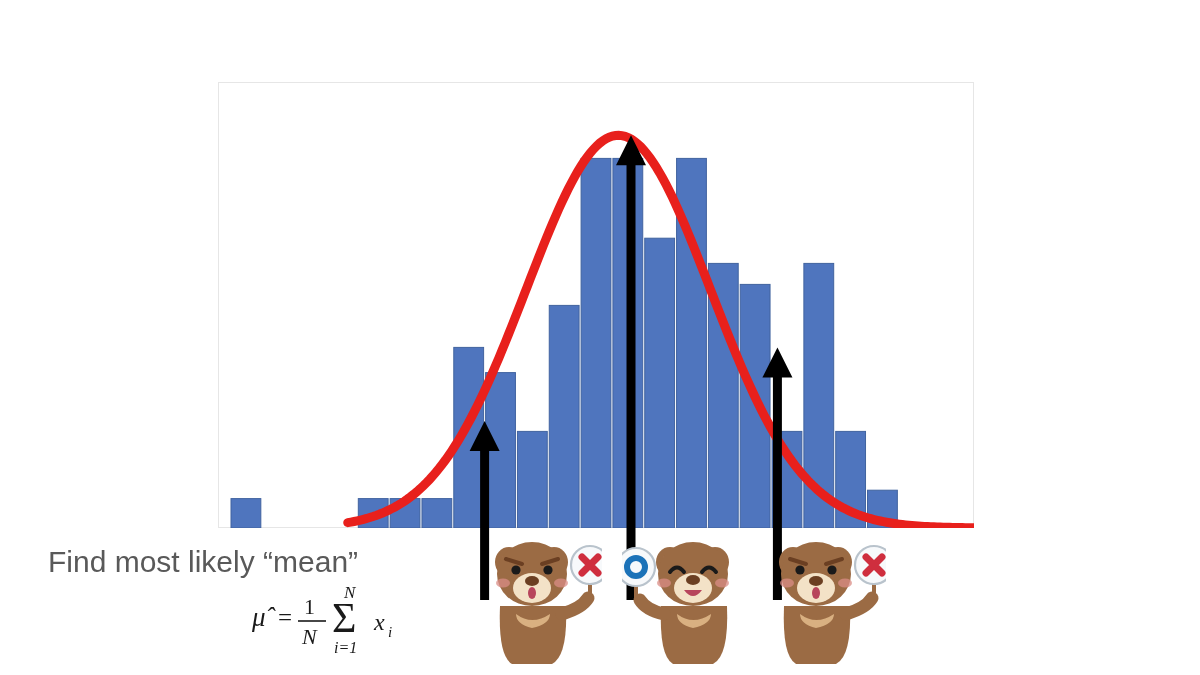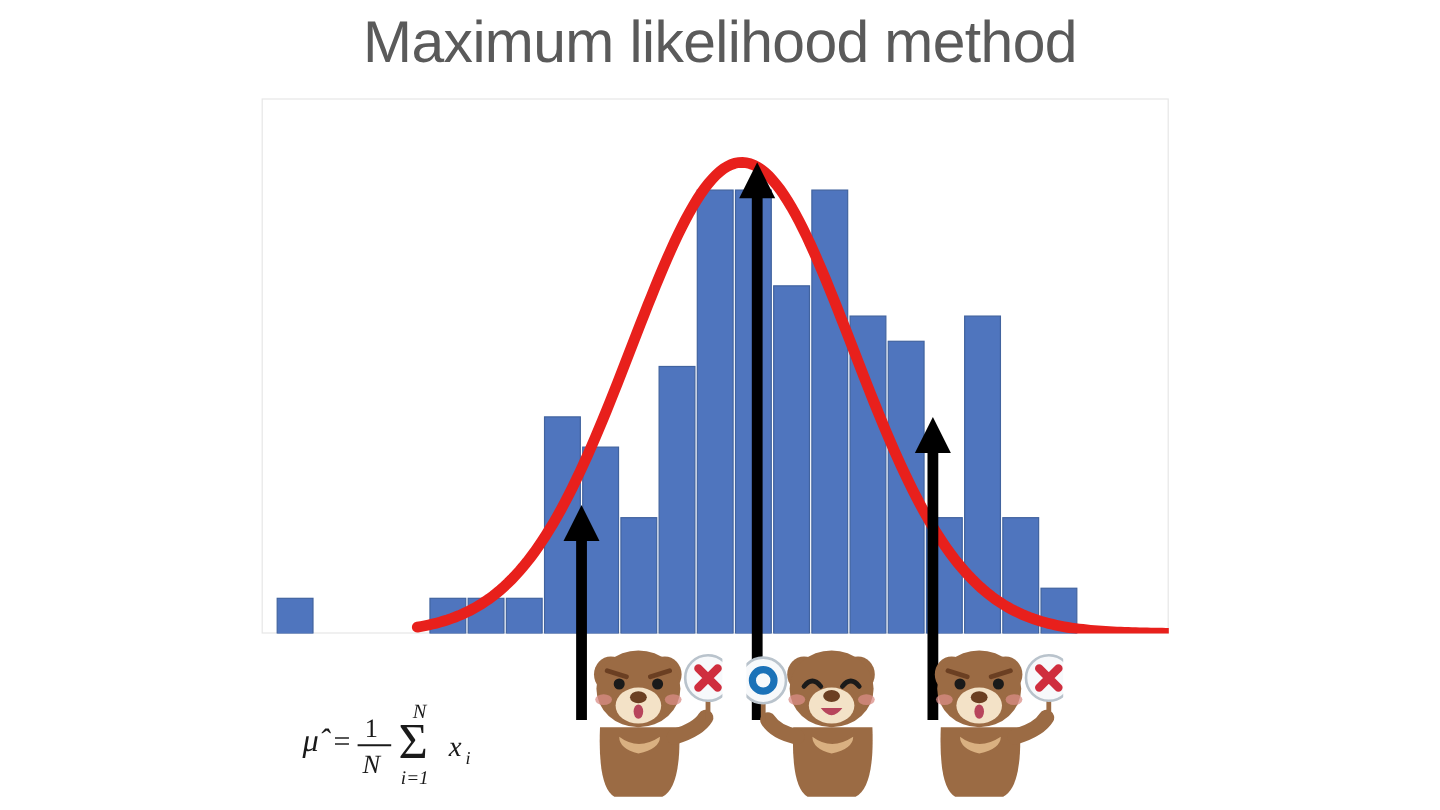--- a/index.html
+++ b/index.html
@@ -80,21 +80,20 @@
   }
   #bear-left  { left: 478px; top: 528px; }
   #bear-mid   { left: 622px; top: 528px; }
   #bear-right { left: 762px; top: 528px; }
 </style>
 </head>
 <body>
 
 <div id="slide">
 
-  <div id="title">Maximum likelihood method</div>
 
   <div id="plot-frame"></div>
 
   <svg id="chart-svg" viewBox="0 0 756 446" preserveAspectRatio="none">
     <g id="bars-group">
         <rect x="13" y="416.6" width="29.82608695652174" height="29.400000000000002" fill="#4f75be" stroke="#41639f" stroke-width="1"></rect>
         <rect x="140.30434782608694" y="416.6" width="29.82608695652174" height="29.400000000000002" fill="#4f75be" stroke="#41639f" stroke-width="1"></rect>
         <rect x="172.1304347826087" y="416.6" width="29.82608695652174" height="29.400000000000002" fill="#4f75be" stroke="#41639f" stroke-width="1"></rect>
         <rect x="203.95652173913044" y="416.6" width="29.82608695652174" height="29.400000000000002" fill="#4f75be" stroke="#41639f" stroke-width="1"></rect>
         <rect x="235.78260869565216" y="265.4" width="29.82608695652174" height="180.6" fill="#4f75be" stroke="#41639f" stroke-width="1"></rect>
@@ -125,20 +124,21 @@
           <line x1="631.0086956521739" x2="631.0086956521739" y1="518" y2="77.29999999999995" stroke="#000000" stroke-width="9"></line>
           <path d="M631.0086956521739 53.299999999999955 L616.0086956521739 83.29999999999995 L646.0086956521739 83.29999999999995 Z" fill="#000000"></path>
         </g>
         <g>
           <line x1="777.4086956521738" x2="777.4086956521738" y1="518" y2="289.4" stroke="#000000" stroke-width="9"></line>
           <path d="M777.4086956521738 265.4 L762.4086956521738 295.4 L792.4086956521738 295.4 Z" fill="#000000"></path>
         </g>
       </g>
   </svg>
 
+  <div class="caption" id="caption-text">Find most likely “mean”</div>
 
   <svg id="formula" width="190" height="80" viewBox="0 0 190 80">
     <text x="6" y="46" font-family="Liberation Serif, serif" font-size="27" font-style="italic" fill="#1a1a1a">μ̂</text>
     <text x="32" y="46" font-family="Liberation Serif, serif" font-size="25" fill="#1a1a1a">=</text>
     <text x="58" y="34" font-family="Liberation Serif, serif" font-size="22" fill="#1a1a1a">1</text>
     <line x1="52" y1="41" x2="80" y2="41" stroke="#1a1a1a" stroke-width="1.6"></line>
     <text x="56" y="64" font-family="Liberation Serif, serif" font-size="22" font-style="italic" fill="#1a1a1a">N</text>
     <text x="86" y="52" font-family="Liberation Serif, serif" font-size="42" fill="#1a1a1a">Σ</text>
     <text x="98" y="18" font-family="Liberation Serif, serif" font-size="17" font-style="italic" fill="#1a1a1a">N</text>
     <text x="88" y="73" font-family="Liberation Serif, serif" font-size="16" font-style="italic" fill="#1a1a1a">i=1</text>

